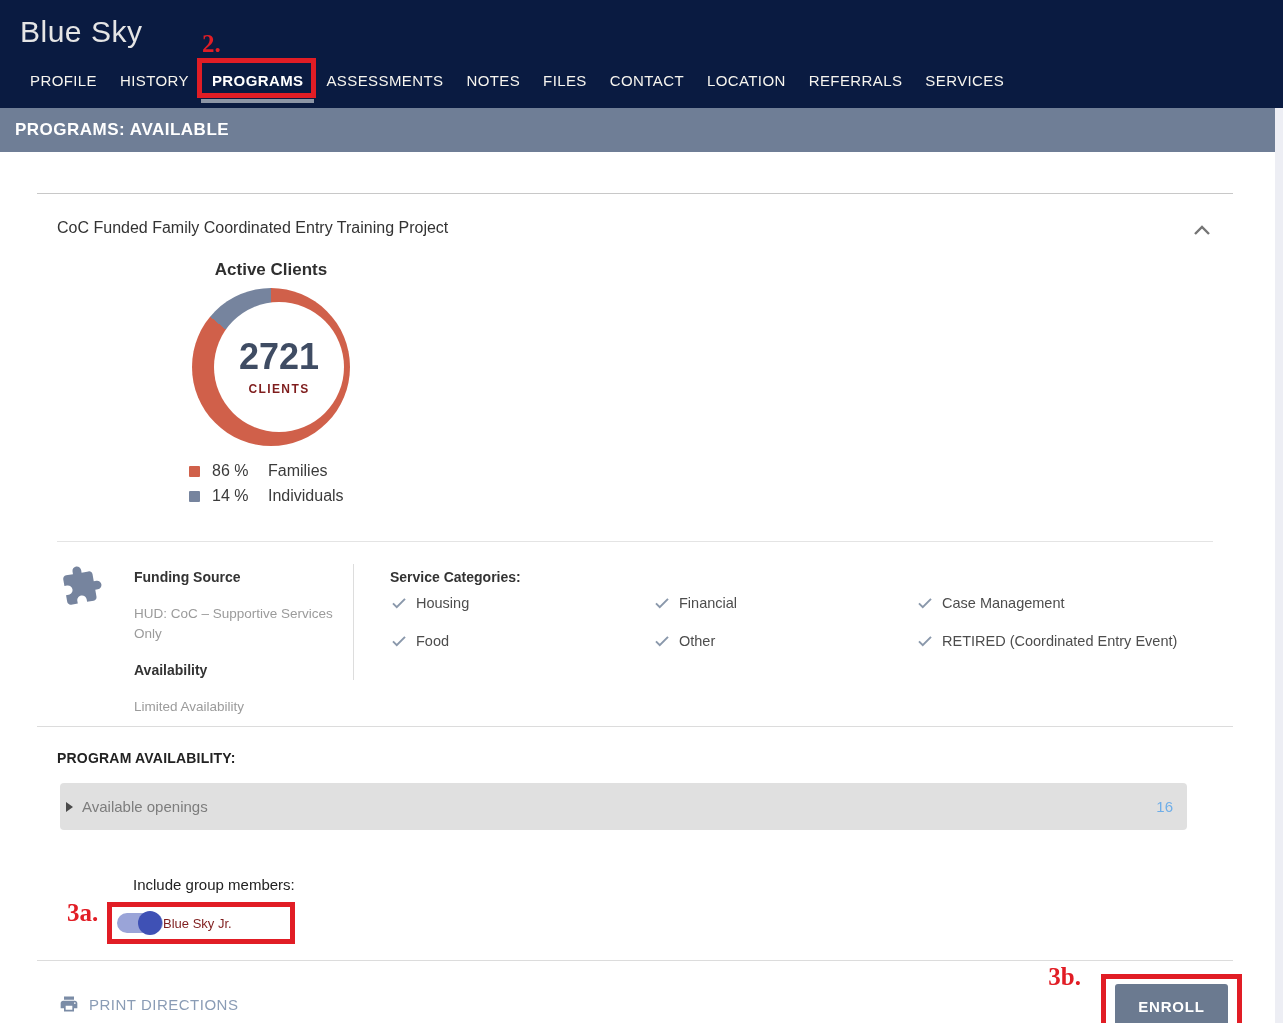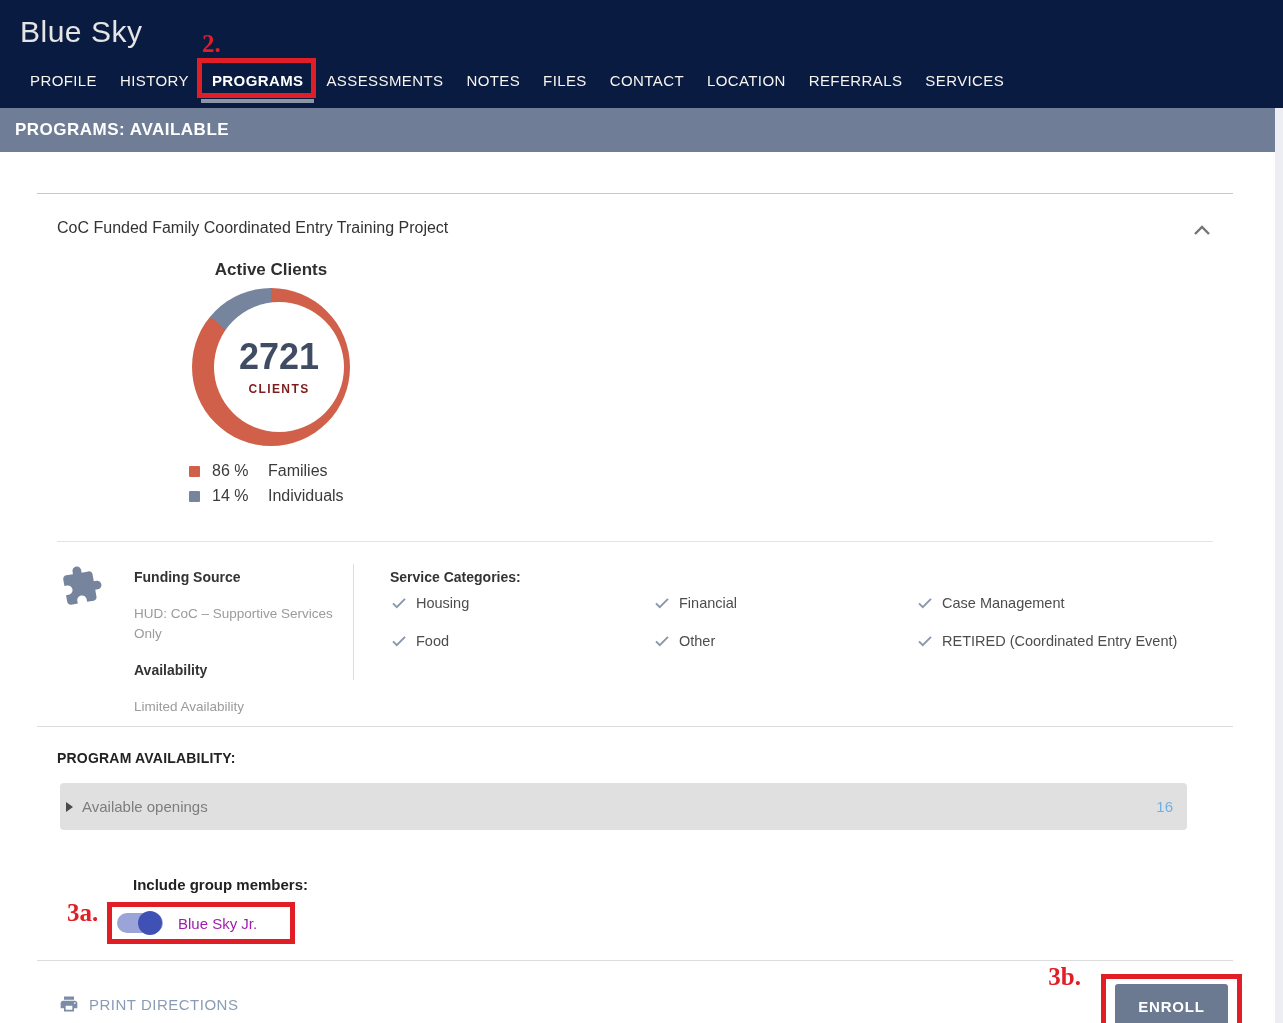--- a/index.html
+++ b/index.html
@@ -60,29 +60,29 @@
   .check-icon { margin-right:8px; display:inline-flex; flex:none; }
 
   
   .section-label { margin-top:23px; font-size:14px; font-weight:bold; letter-spacing:0.2px; color:#222; }
   .accordion-bar { margin:17px 26px 0 3px; height:47px; background:#e0e0e0; border-radius:4px; display:flex; align-items:center; padding:0 14px 0 6px; cursor:pointer; }
   .expand-arrow { width:0; height:0; border-left:7px solid #4a4a4a; border-top:5px solid transparent; border-bottom:5px solid transparent; margin-right:9px; }
   .accordion-label { font-size:15px; color:#7d7d7d; }
   .accordion-count { margin-left:auto; font-size:15px; color:#6faee8; }
 
   
-  .group-label { margin:46px 0 0 76px; font-size:15px; font-weight:bold; color:#222; }
+  .group-label { margin:46px 0 0 76px; font-size:15px; font-weight:normal; color:#222; }
   .group-toggle-wrap { position:relative; margin:9px 0 0 50px; width:188px; }
   .annot-step3a { position:absolute; left:-40px; top:-3px; color:#e11d25; font-family:"Liberation Serif", serif; font-weight:bold; font-size:25px; }
   .annot-box-toggle { border:5px solid #e11d25; height:42px; display:flex; align-items:center; padding:0 10px 0 5px; }
   .toggle { position:relative; width:46px; height:20px; border-radius:10px; background:#b9bfe2; flex:none; cursor:pointer; }
   .toggle.on { background:#9aa4d8; }
   .toggle-knob { position:absolute; top:-2px; left:0; width:24px; height:24px; border-radius:50%; background:#9aa4d8; }
   .toggle.on .toggle-knob { left:21px; background:#3f51b5; }
-  .toggle-member-label { margin-left:15px; font-size:15px; color:#a21caf; }
+  .toggle-member-label { font-size:13px; color:#7f1d1d; }
 
   
   .card-footer { position:relative; margin-top:16px; border-top:1px solid #dcdcdc; margin-left:-20px; margin-right:-20px; padding:0 20px; height:76px; }
   .print-link { position:absolute; left:22px; top:33px; display:flex; align-items:center; gap:10px; cursor:pointer; }
   .print-label { font-size:15px; letter-spacing:0.5px; color:#8a9cb5; }
   .annot-step3b { position:absolute; right:152px; top:2px; color:#e11d25; font-family:"Liberation Serif", serif; font-weight:bold; font-size:25px; }
   .annot-box-enroll { position:absolute; right:-9px; top:13px; border:5px solid #e11d25; padding:5px 9px; }
   .enroll-button { width:113px; height:45px; background:#6b7a90; border:none; border-radius:3px; color:#ffffff; font-family:"Liberation Sans", sans-serif; font-size:15px; font-weight:bold; letter-spacing:0.8px; cursor:pointer; }
 </style>
 </head>

